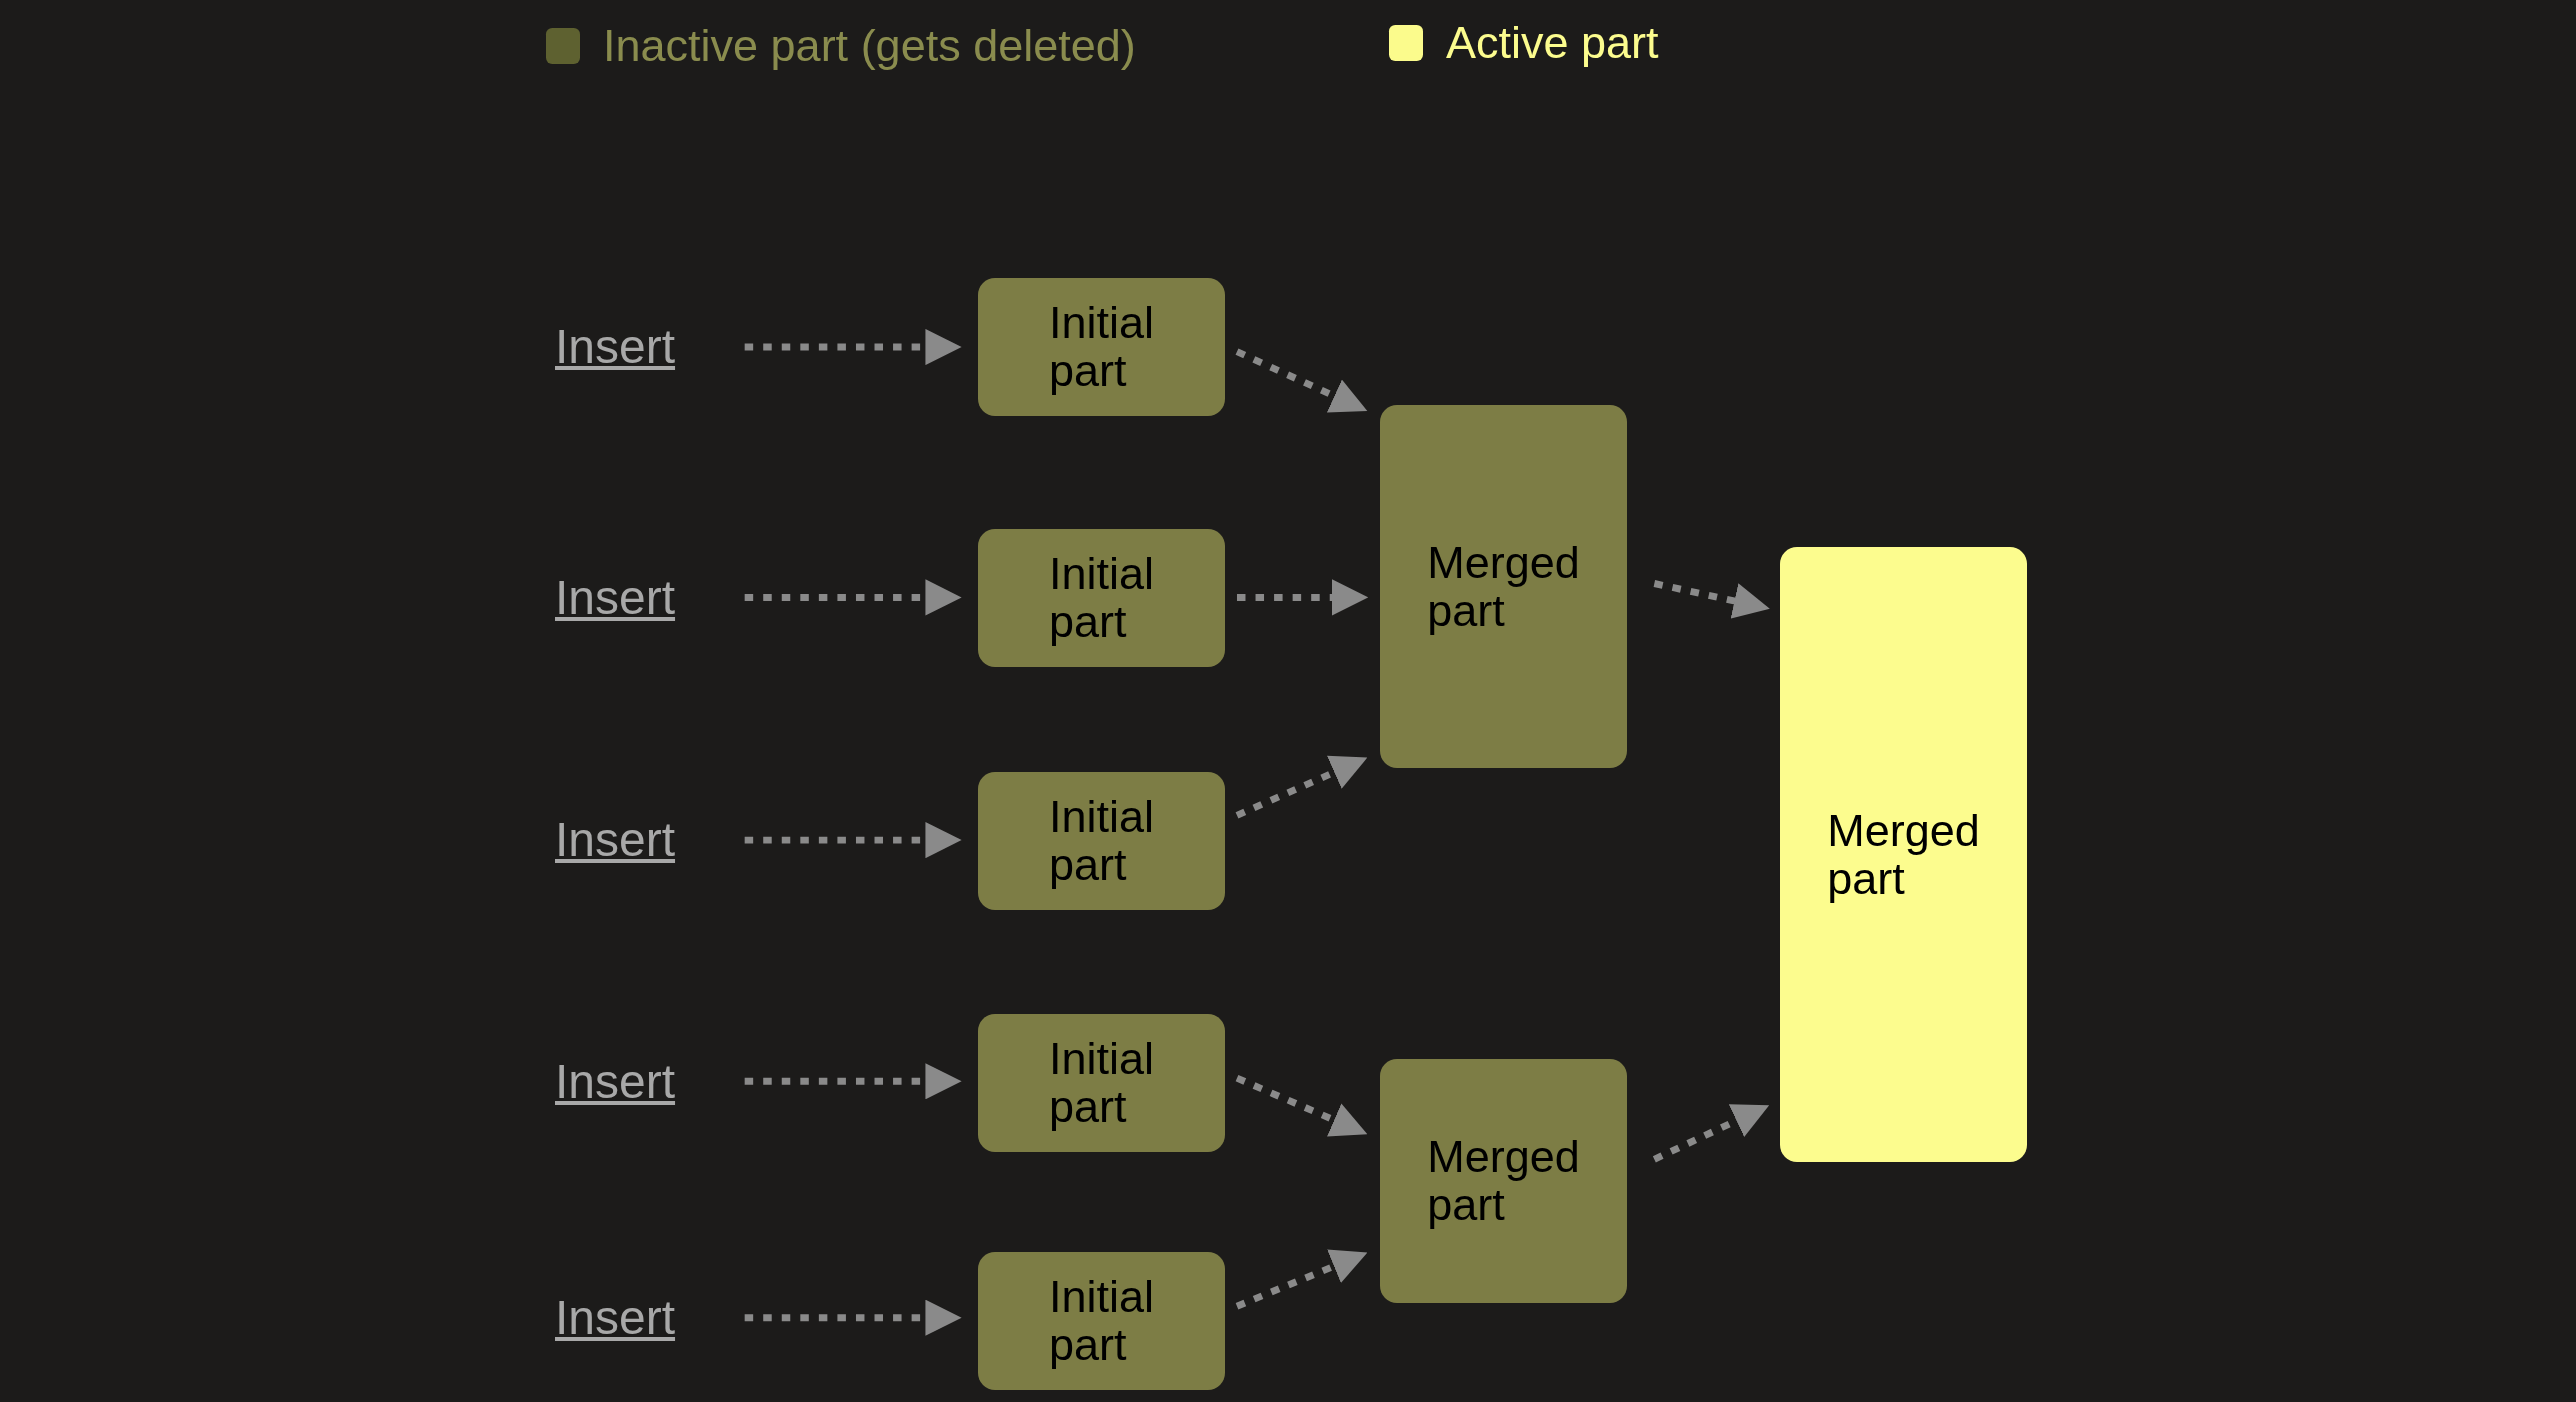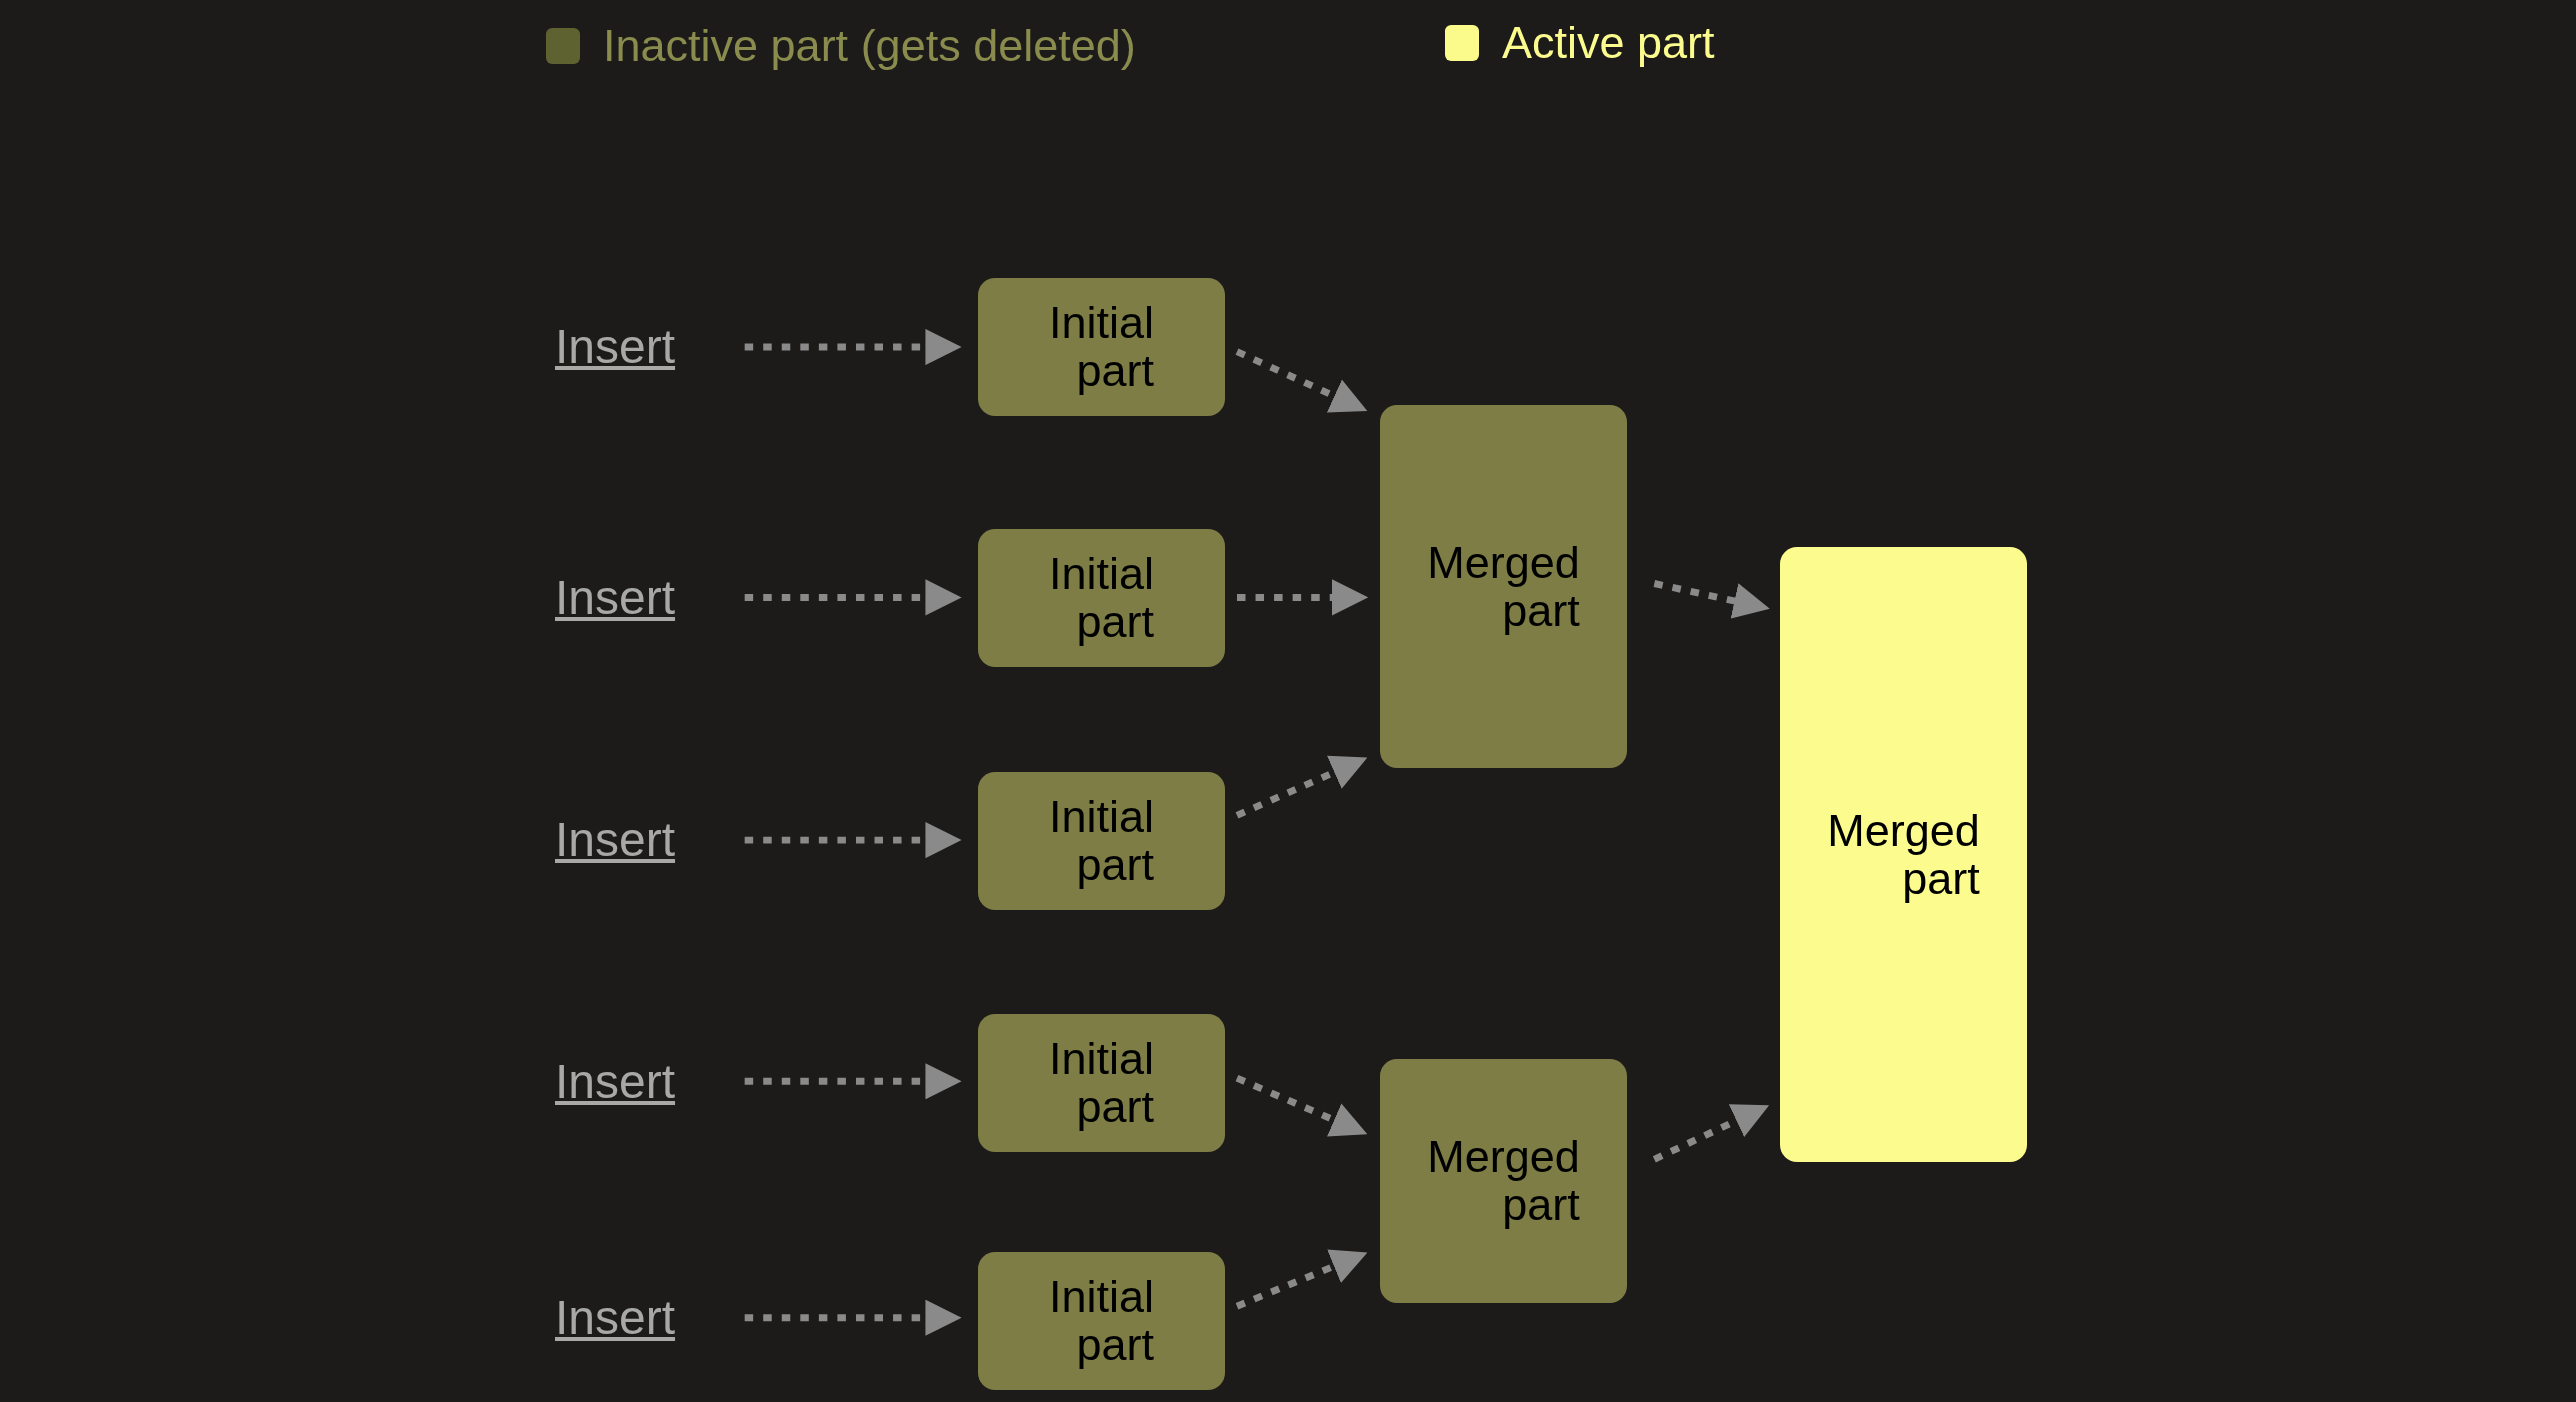--- a/index.html
+++ b/index.html
@@ -5,29 +5,29 @@
   html,body{margin:0;padding:0;background:#1c1b1a;}
   body{width:2576px;height:1402px;overflow:hidden;font-family:"Liberation Sans",sans-serif;}
   #stage{position:relative;width:2576px;height:1402px;background:#1c1b1a;}
 
   
   .legend{position:absolute;top:0;left:0;width:2576px;height:93px;}
   .legend-item{position:absolute;display:flex;align-items:center;}
   .legend-swatch{width:34px;height:36px;border-radius:6.2px;flex:0 0 auto;}
   .legend-label{margin-left:23px;font-size:45px;line-height:45px;white-space:nowrap;}
   #legend-inactive{left:546px;top:23px;}
-  #legend-active{left:1445px;top:20px;text-align:center;}
+  #legend-active{left:1389px;top:20px;text-align:center;}
   #legend-inactive .legend-swatch{background:#5e6130;}
   #legend-active  .legend-swatch{background:#fbfb8c;}
   #legend-inactive .legend-label{color:#8a8c4e;}
   #legend-active  .legend-label{color:#fcfc8e;}
 
   
   .node{position:absolute;display:flex;align-items:center;justify-content:center;
-        text-align:right;border-radius:17px;color:#000;font-size:45px;line-height:1.06;
+        text-align:left;border-radius:17px;color:#000;font-size:45px;line-height:1.06;
         box-sizing:border-box;}
   .node.inactive{background:#7d7d45;}
   .node.active{background:#fcfc8e;}
   .node span{display:block;}
 
   .insert-label{position:absolute;color:#a8a8a8;font-size:48px;line-height:48px;white-space:nowrap;text-decoration:underline;}
 
   svg.edges{position:absolute;left:0;top:0;width:2576px;height:1402px;overflow:visible;}
 </style>
 </head>

